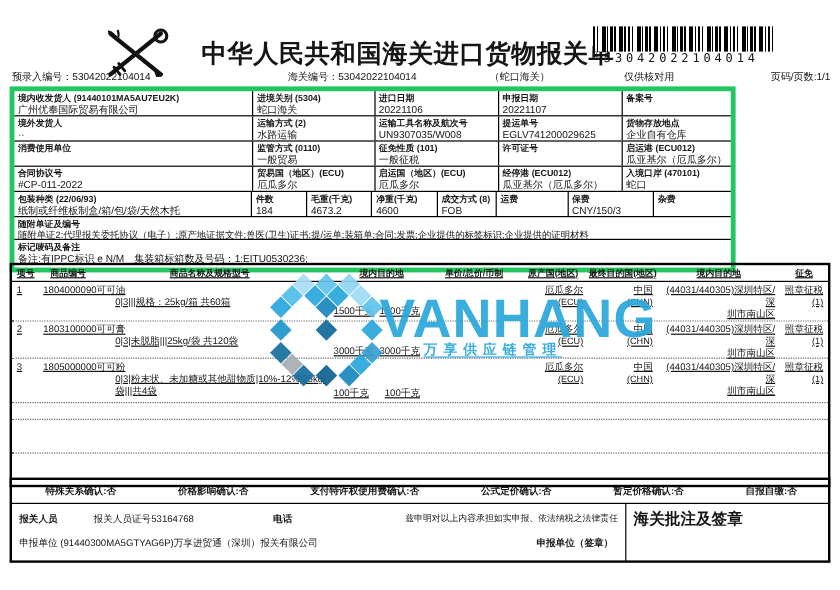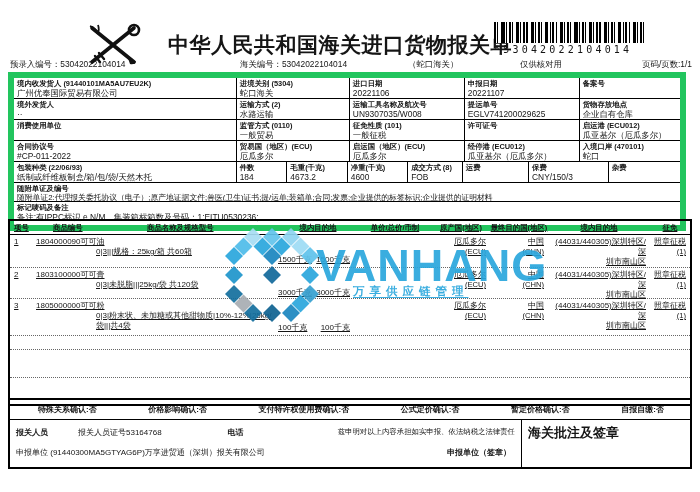--- a/index.html
+++ b/index.html
@@ -8,36 +8,36 @@
   .abs{position:absolute;}
   
   #title{left:168px;top:31px;width:334px;text-align:center;font-size:21px;font-weight:700;letter-spacing:.5px;white-space:nowrap;}
   #barcode-wrap{left:494px;top:22px;width:152px;}
   .barcode{height:21px;background:repeating-linear-gradient(90deg,#000 0 2px,#fff 2px 3.2px,#000 3.2px 4.4px,#fff 4.4px 7.4px,#000 7.4px 10.6px,#fff 10.6px 11.8px,#000 11.8px 12.8px,#fff 12.8px 14.6px);}
   .barcode-text{font-family:"DejaVu Sans Mono",monospace;font-size:10px;letter-spacing:3.2px;margin-top:1px;white-space:nowrap;}
   #info-row{left:8px;top:59px;width:684px;height:12px;font-size:8.4px;}
   #info-row span{position:absolute;white-space:nowrap;}
   .i1{left:2px;} .i2{left:232px;} .i3{left:400px;} .i4{left:512px;} .i5{right:0;}
   
-  #main-table{left:8px;top:72px;width:678px;border:6px solid #22c55e;box-sizing:border-box;background:transparent;}
+  #main-table{left:8px;top:72px;width:605px;border:4px solid #22c55e;box-sizing:border-box;background:transparent;}
   .frow{display:flex;border-bottom:1px solid #000;height:21px;box-sizing:border-box;}
   .fcell{border-right:1px solid #000;box-sizing:border-box;padding:1px 3px;overflow:hidden;}
   .fcell:last-child{border-right:none;}
   .lbl{font-size:7.4px;font-weight:700;line-height:9px;white-space:nowrap;}
   .val{font-size:8.4px;line-height:10px;white-space:nowrap;}
   .wide-row{border-bottom:1px solid #000;padding:1px 3px;box-sizing:border-box;}
   #docs-row{height:19px;} #marks-row{height:23px;border-bottom:none;}
   
   #goods-table{left:8px;top:219px;width:684px;border:2px solid #000;box-sizing:border-box;text-decoration:underline;}
   .gcols{display:grid;grid-template-columns:24px 244px 80px 74px 58px 58px 102px 40px;}
   .ghead{height:13px;border-bottom:1px solid #000;font-size:7.4px;font-weight:700;align-items:center;}
   .ghead>div{white-space:nowrap;}
   .h-center{text-align:center;}
   .h-name{display:flex;align-items:center;}
-  .h-name .code{margin-left:19px;} .h-name .nm{margin:0 auto;}
+  .h-name .code{margin-left:8px;} .h-name .nm{margin:0 auto;}
   .grow{border-bottom:1px dotted #666;font-size:8px;line-height:10px;}
   .cell-no{padding:2px 0 0 4px;}
   .cell-name .l1{padding-left:2px;padding-top:2px;white-space:nowrap;}
   .cell-name .l2{padding-left:62px;white-space:nowrap;}
   .cell-qty{display:flex;flex-direction:row;justify-content:space-between;align-items:flex-end;padding:2px 8px 2px 0;box-sizing:border-box;}
   .rt{text-align:right;padding:2px 4px 0 0;box-sizing:border-box;}
   .sub{font-size:7.6px;}
   .gempty{border-bottom:1px dotted #666;}
   
   #bottom-box{left:8px;top:398px;width:684px;height:71px;border:2px solid #000;box-sizing:border-box;}

